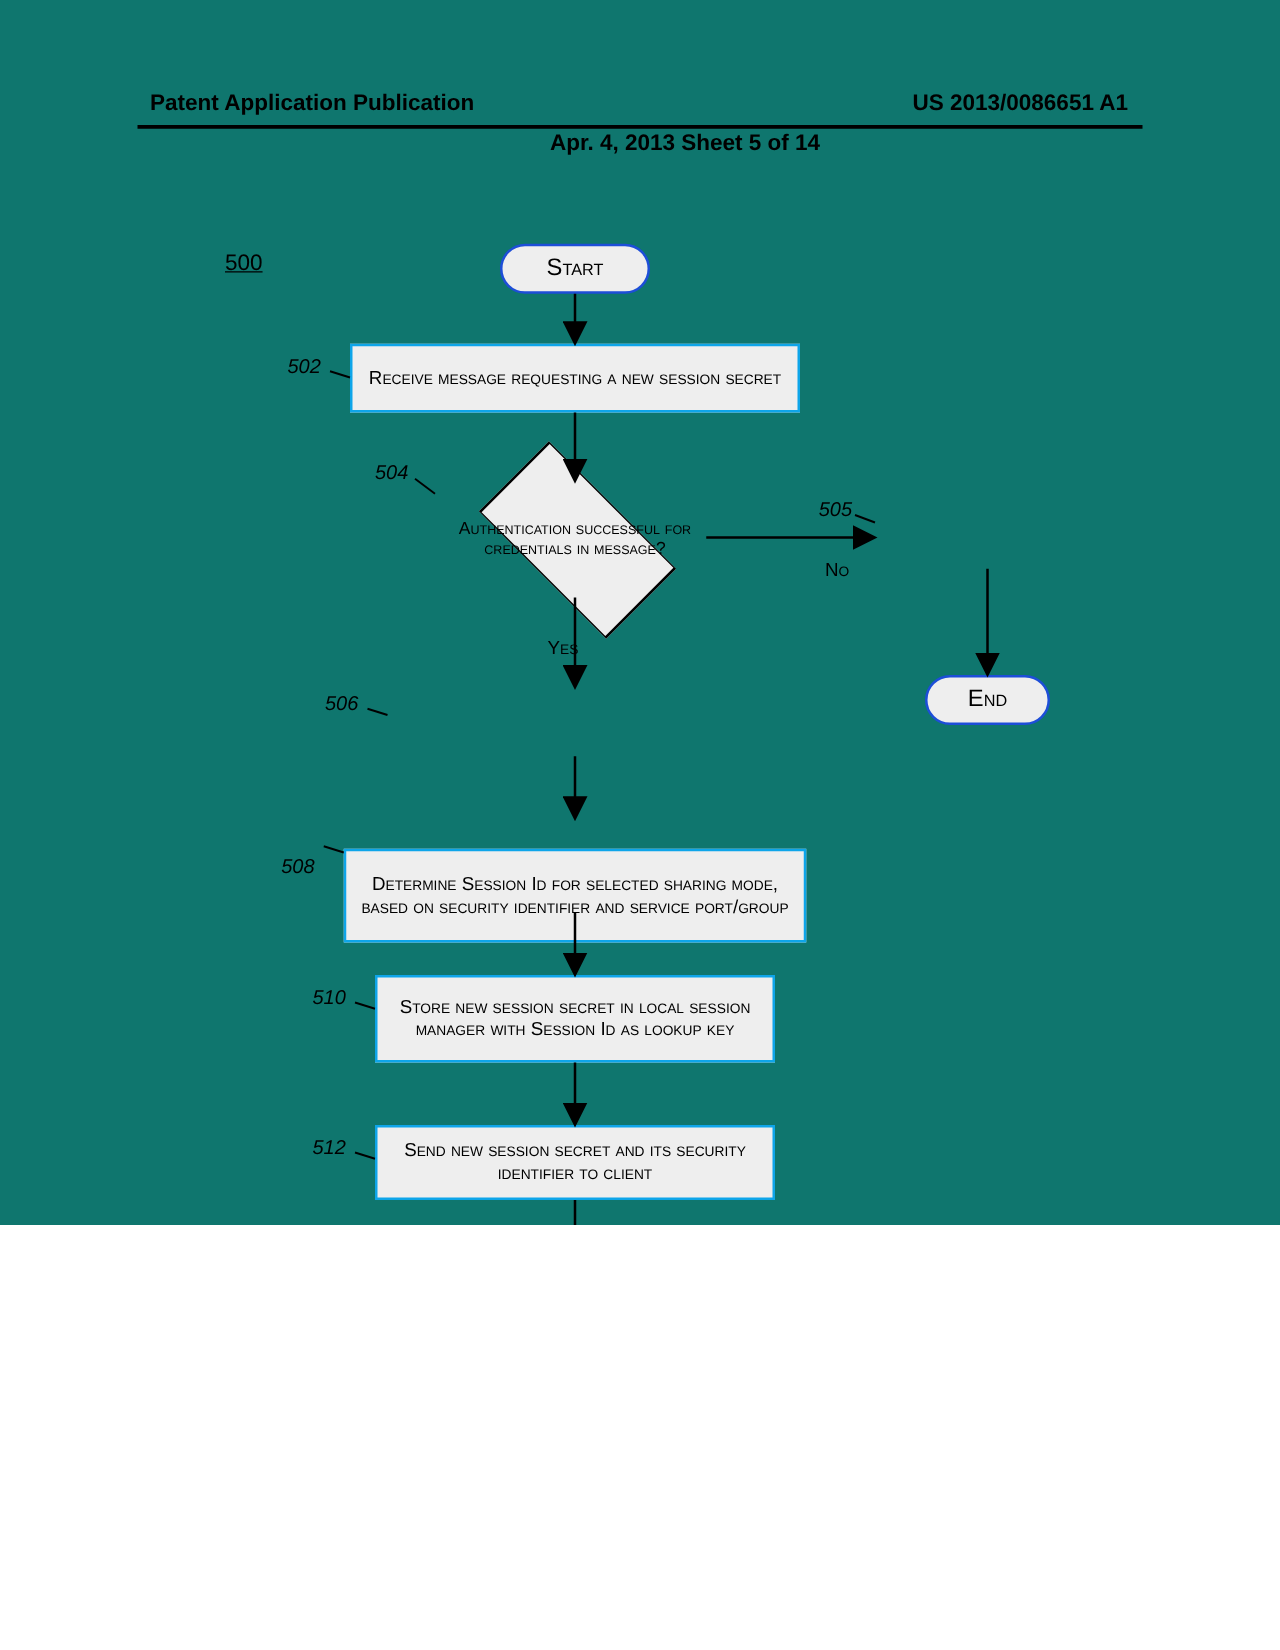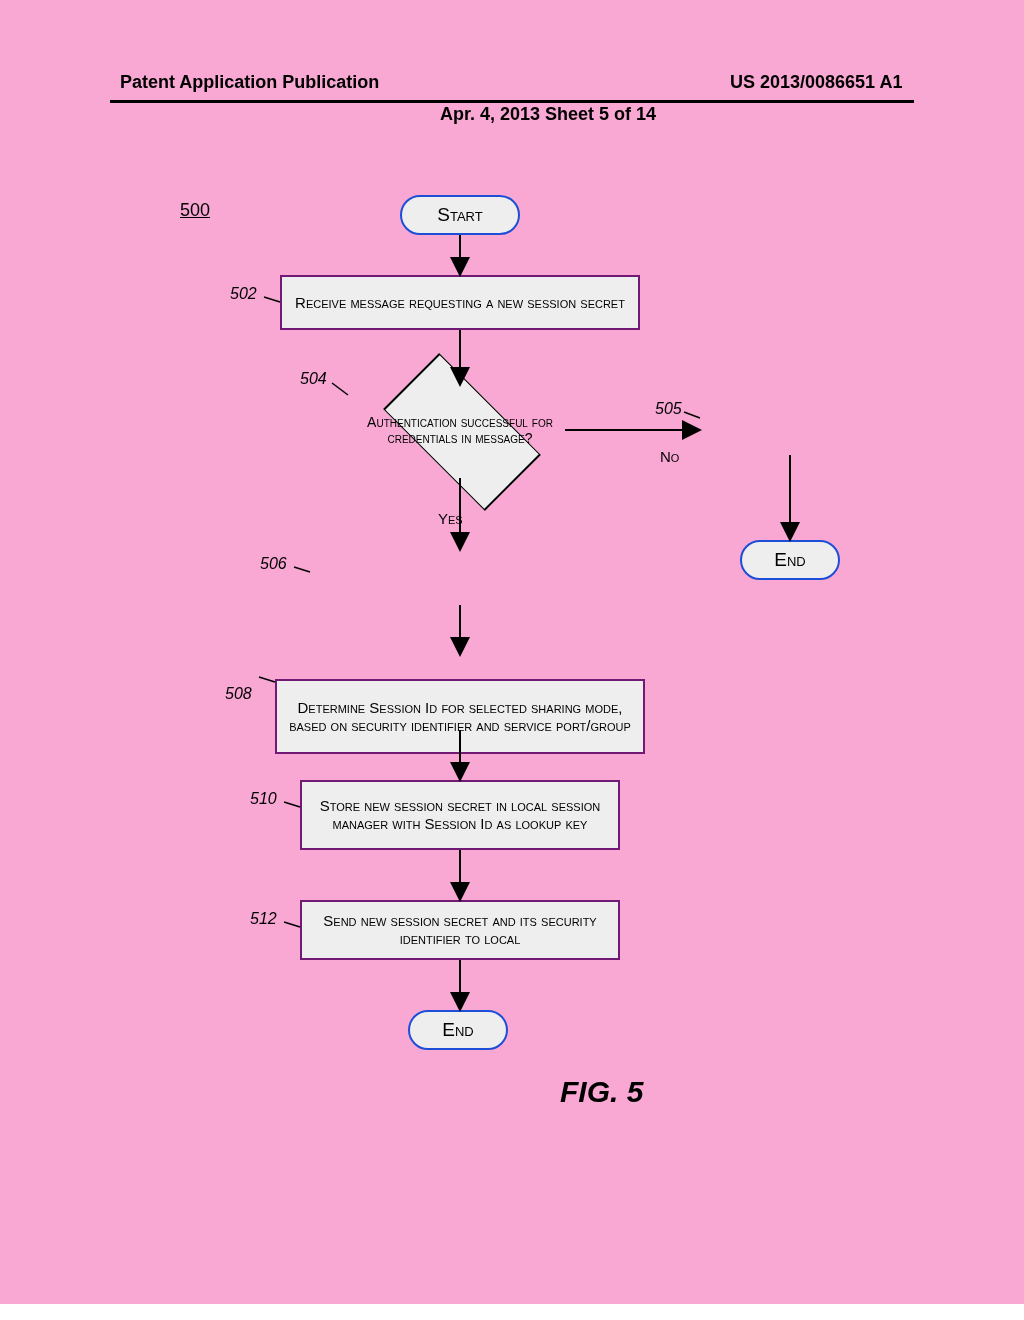--- a/index.html
+++ b/index.html
@@ -3,23 +3,23 @@
 <meta charset="utf-8">
 <style>
   body {
     margin: 0;
     background: #fff;
     font-family: Arial, Helvetica, sans-serif;
     color: #000;
   }
   .page {
     width: 1024px;
-    height: 1304px;
+    height: 980px;
     position: relative;
-    background: #f9a8d4;
+    background: #0f766e;
   }
   .header {
     position: absolute;
     top: 72px;
     left: 0;
     right: 0;
     height: 30px;
     font-weight: bold;
     font-size: 18px;
   }
@@ -45,21 +45,21 @@
 
   .ref500 {
     position: absolute;
     font-size: 18px;
     text-decoration: underline;
   }
 
   .process {
     position: absolute;
     background: #eeeeee;
-    border: 2px solid #701a75;
+    border: 2px solid #0ea5e9;
     text-align: center;
     display: flex;
     align-items: center;
     justify-content: center;
     font-variant: small-caps;
     font-size: 15px;
     line-height: 1.2;
     padding: 4px 8px;
     box-sizing: border-box;
   }
@@ -187,21 +187,21 @@
     </div>
 
     <div class="process" style="left:300px; top:600px; width:320px; height:70px;">
       <span>Store new session secret in local session manager with Session Id as lookup key</span>
     </div>
     <div class="ref-label" style="left:250px; top:610px;">
       <span>510</span>
     </div>
 
     <div class="process" style="left:300px; top:720px; width:320px; height:60px;">
-      <span>Send new session secret and its security identifier to local</span>
+      <span>Send new session secret and its security identifier to client</span>
     </div>
     <div class="ref-label" style="left:250px; top:730px;">
       <span>512</span>
     </div>
 
     <div class="terminator" style="left:408px; top:830px; width:100px; height:40px;">
       <span>End</span>
     </div>
 
     <div class="fig-caption" style="left:560px; top:895px;">FIG. 5</div>

